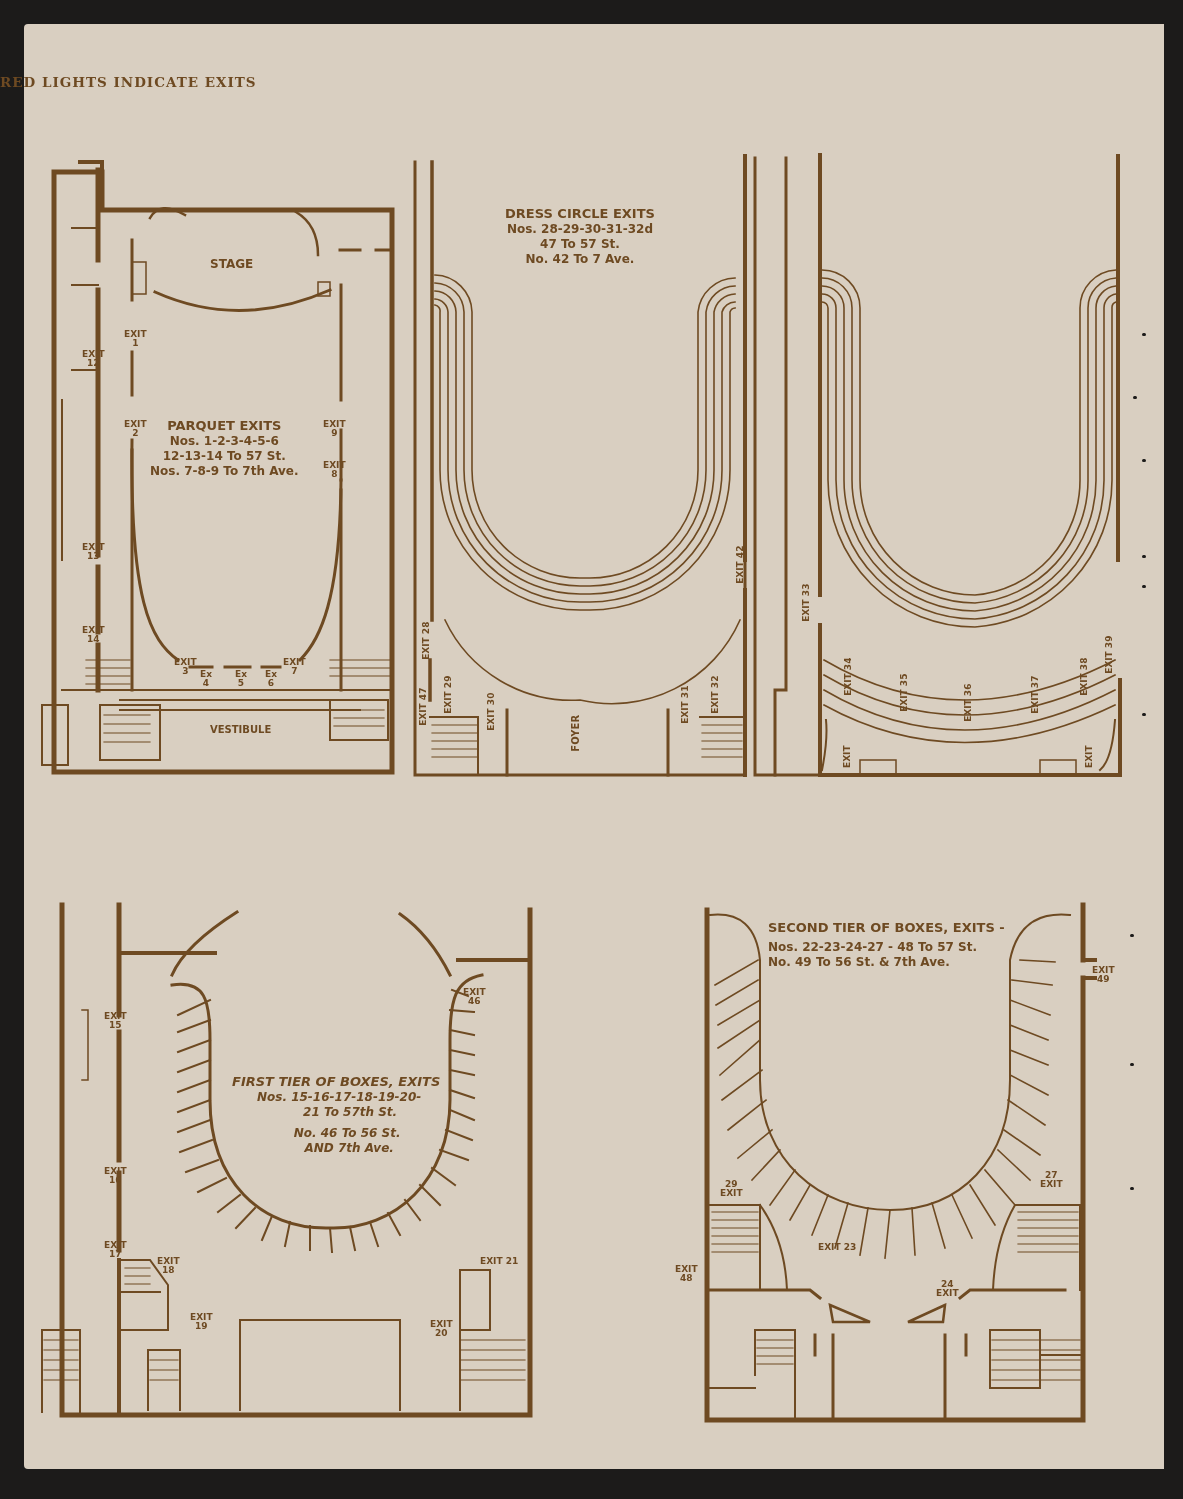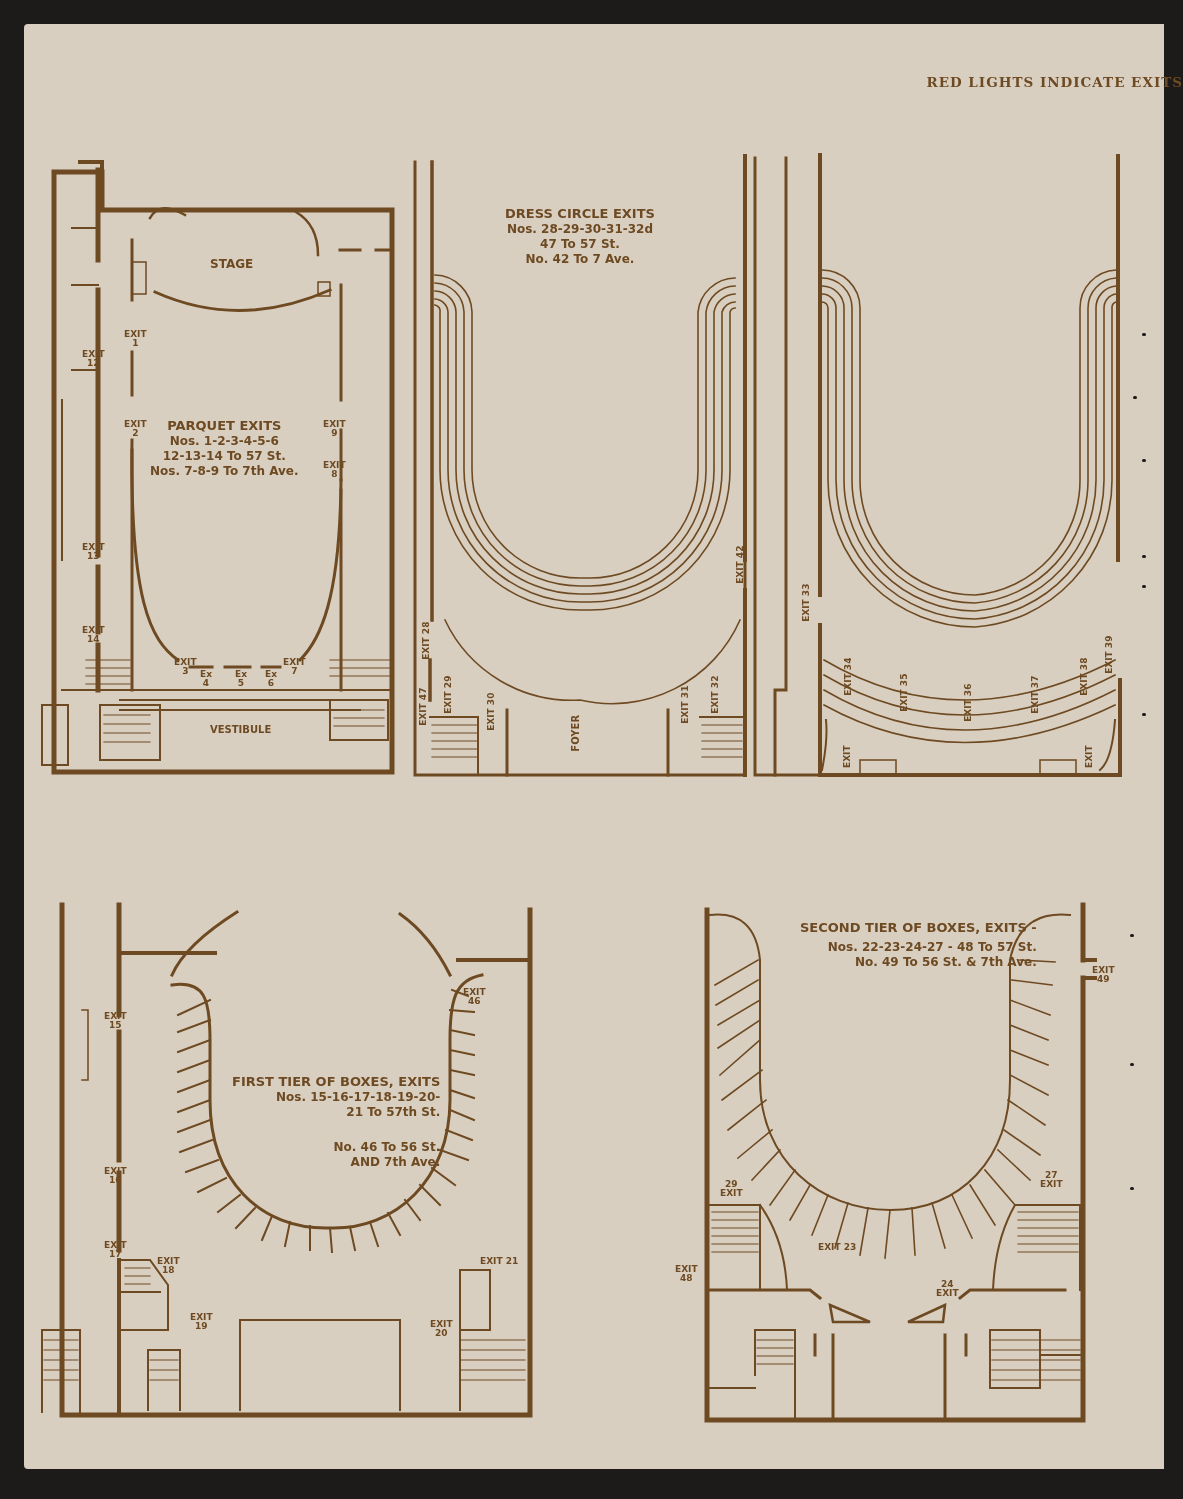--- a/index.html
+++ b/index.html
@@ -10,21 +10,21 @@
     font-family: "DejaVu Sans", sans-serif;
   }
   .paper {
     position: absolute; left: 24px; top: 24px;
     width: 1140px; height: 1445px;
     background: #d9cfc1;
     border-radius: 4px 0 0 4px;
   }
   .header {
     position: absolute; left: 0; top: 74px; width: 1183px;
-    text-align: right;
+    text-align: left;
     font-family: "DejaVu Serif", serif;
     font-weight: bold; font-size: 13.5px; letter-spacing: 1px;
     color: #6e4a22;
   }
   svg.plans { position: absolute; left: 0; top: 0; }
   .lbl {
     position: absolute; color: #6e4a22;
     font-family: "DejaVu Sans", sans-serif;
     font-weight: bold; line-height: 1.05; text-align: center;
     white-space: nowrap;
@@ -218,44 +218,44 @@
 <div class="lbl small rot" style="left:788px;top:598px;">EXIT 33</div>
 <div class="lbl small rot" style="left:830px;top:672px;">EXIT 34</div>
 <div class="lbl small rot" style="left:886px;top:688px;">EXIT 35</div>
 <div class="lbl small rot" style="left:950px;top:698px;">EXIT 36</div>
 <div class="lbl small rot" style="left:1017px;top:690px;">EXIT 37</div>
 <div class="lbl small rot" style="left:1066px;top:672px;">EXIT 38</div>
 <div class="lbl small rot" style="left:1091px;top:650px;">EXIT 39</div>
 <div class="lbl small rot" style="left:836px;top:752px;">EXIT</div>
 <div class="lbl small rot" style="left:1078px;top:752px;">EXIT</div>
 
-<div class="caption-block" style="left:232px;top:1074px;text-align:right;">
+<div class="caption-block" style="left:232px;top:1074px;text-align:center;font-style:italic;">
   <div class="t">FIRST TIER OF BOXES, EXITS</div>
   <div class="l" style="padding-left:6px">Nos. 15-16-17-18-19-20-</div>
   <div class="l" style="padding-left:28px">21 To 57th St.</div>
-  <div class="l" style="padding-left:22px;margin-top:20px">No. 46 To 56 St.</div>
+  <div class="l" style="padding-left:22px;margin-top:6px">No. 46 To 56 St.</div>
   <div class="l" style="padding-left:26px">AND 7th Ave.</div>
 </div>
 <div class="lbl small" style="left:104px;top:1012px;white-space:pre">EXIT
 15</div>
 <div class="lbl small" style="left:104px;top:1167px;white-space:pre">EXIT
 16</div>
 <div class="lbl small" style="left:104px;top:1241px;white-space:pre">EXIT
 17</div>
 <div class="lbl small" style="left:157px;top:1257px;white-space:pre">EXIT
 18</div>
 <div class="lbl small" style="left:190px;top:1313px;white-space:pre">EXIT
 19</div>
 <div class="lbl small" style="left:430px;top:1320px;white-space:pre">EXIT
 20</div>
 <div class="lbl small" style="left:480px;top:1257px;">EXIT 21</div>
 <div class="lbl small" style="left:463px;top:988px;white-space:pre">EXIT
 46</div>
 
-<div class="caption-block" style="left:800px;top:920px;text-align:right;">
+<div class="caption-block" style="left:768px;top:920px;text-align:left;">
   <div class="t">SECOND TIER OF BOXES, EXITS -</div>
   <div class="l" style="margin-top:4px">Nos. 22-23-24-27 - 48 To 57 St.</div>
   <div class="l">No. 49 To 56 St. &amp; 7th Ave.</div>
 </div>
 <div class="lbl small" style="left:720px;top:1180px;white-space:pre">29
 EXIT</div>
 <div class="lbl small" style="left:818px;top:1243px;">EXIT 23</div>
 <div class="lbl small" style="left:936px;top:1280px;white-space:pre">24
 EXIT</div>
 <div class="lbl small" style="left:1040px;top:1171px;white-space:pre">27

